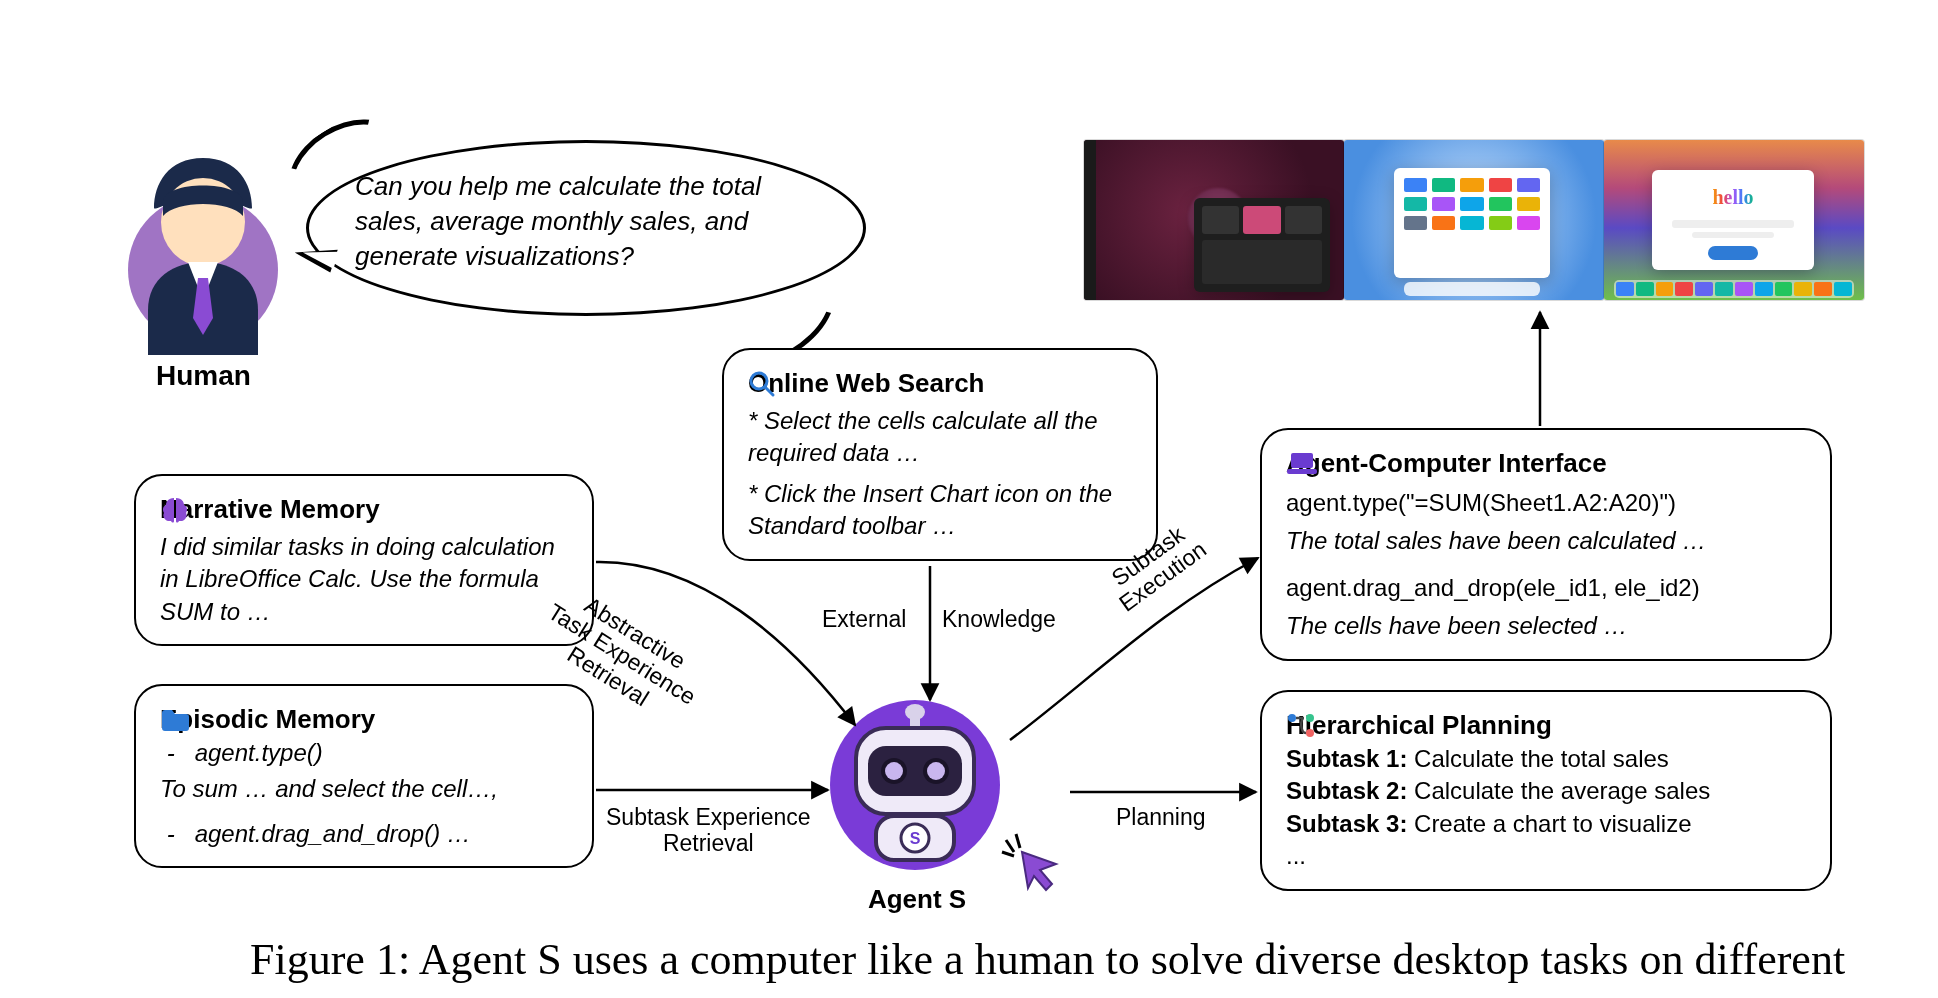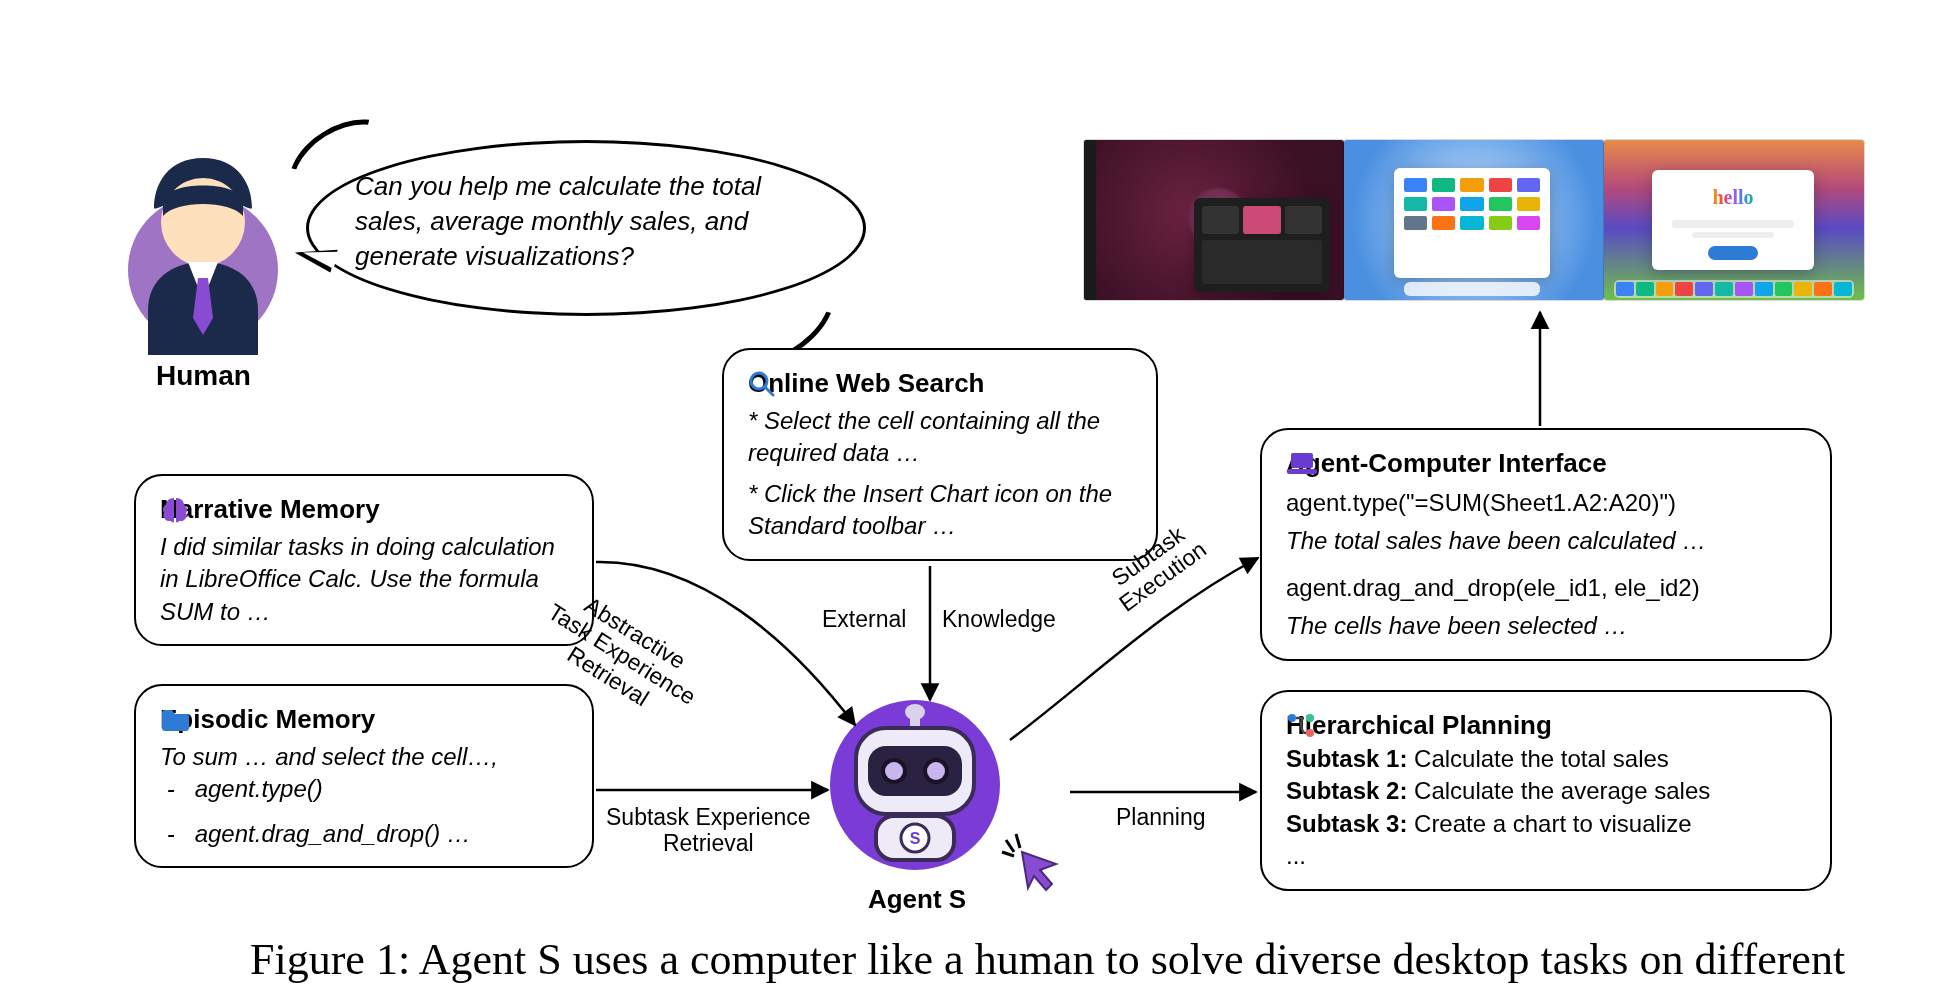--- a/index.html
+++ b/index.html
@@ -65,34 +65,34 @@
     <div class="body">I did similar tasks in doing calculation in LibreOffice Calc. Use the formula SUM to …</div>
   </div>
 
   <div class="box" style="left:134px;top:684px;width:460px;">
     <div class="hdr">
       <svg width="30" height="26" viewBox="0 0 30 26">
         <path d="M2 6 C2 4 3 3 5 3 L12 3 L15 7 L26 7 C28 7 29 8 29 10 L29 21 C29 23 28 24 26 24 L5 24 C3 24 2 23 2 21 Z" fill="#2e7bd6"></path>
       </svg>
       <span>Episodic Memory</span>
     </div>
+    <div class="body" style="margin-top:0;">&nbsp;-&nbsp;&nbsp;&nbsp;<span>agent.type()</span></div>
     <div class="body">To sum … and select the cell…,</div>
-    <div class="body" style="margin-top:0;">&nbsp;-&nbsp;&nbsp;&nbsp;<span>agent.type()</span></div>
     <div class="body" style="margin-top:12px;">&nbsp;-&nbsp;&nbsp;&nbsp;<span>agent.drag_and_drop() …</span></div>
   </div>
 
   <div class="box" style="left:722px;top:348px;width:436px;">
     <div class="hdr">
       <svg width="28" height="28" viewBox="0 0 28 28">
         <circle cx="11" cy="11" r="8" fill="none" stroke="#2e7bd6" stroke-width="3"></circle>
         <line x1="17" y1="17" x2="25" y2="25" stroke="#2e7bd6" stroke-width="3" stroke-linecap="round"></line>
       </svg>
       <span>Online Web Search</span>
     </div>
-    <div class="body">* Select the cell containing all the required data …</div>
+    <div class="body">* Select the cells calculate all the required data …</div>
     <div class="body" style="margin-top:8px;">* Click the Insert Chart icon on the Standard toolbar …</div>
   </div>
 
   <div class="box" style="left:1260px;top:428px;width:572px;">
     <div class="hdr">
       <svg width="32" height="26" viewBox="0 0 32 26">
         <rect x="5" y="2" width="22" height="15" rx="2" fill="#6a3bd0"></rect>
         <rect x="1" y="18" width="30" height="5" rx="2" fill="#6a3bd0"></rect>
       </svg>
       <span>Agent-Computer Interface</span>

